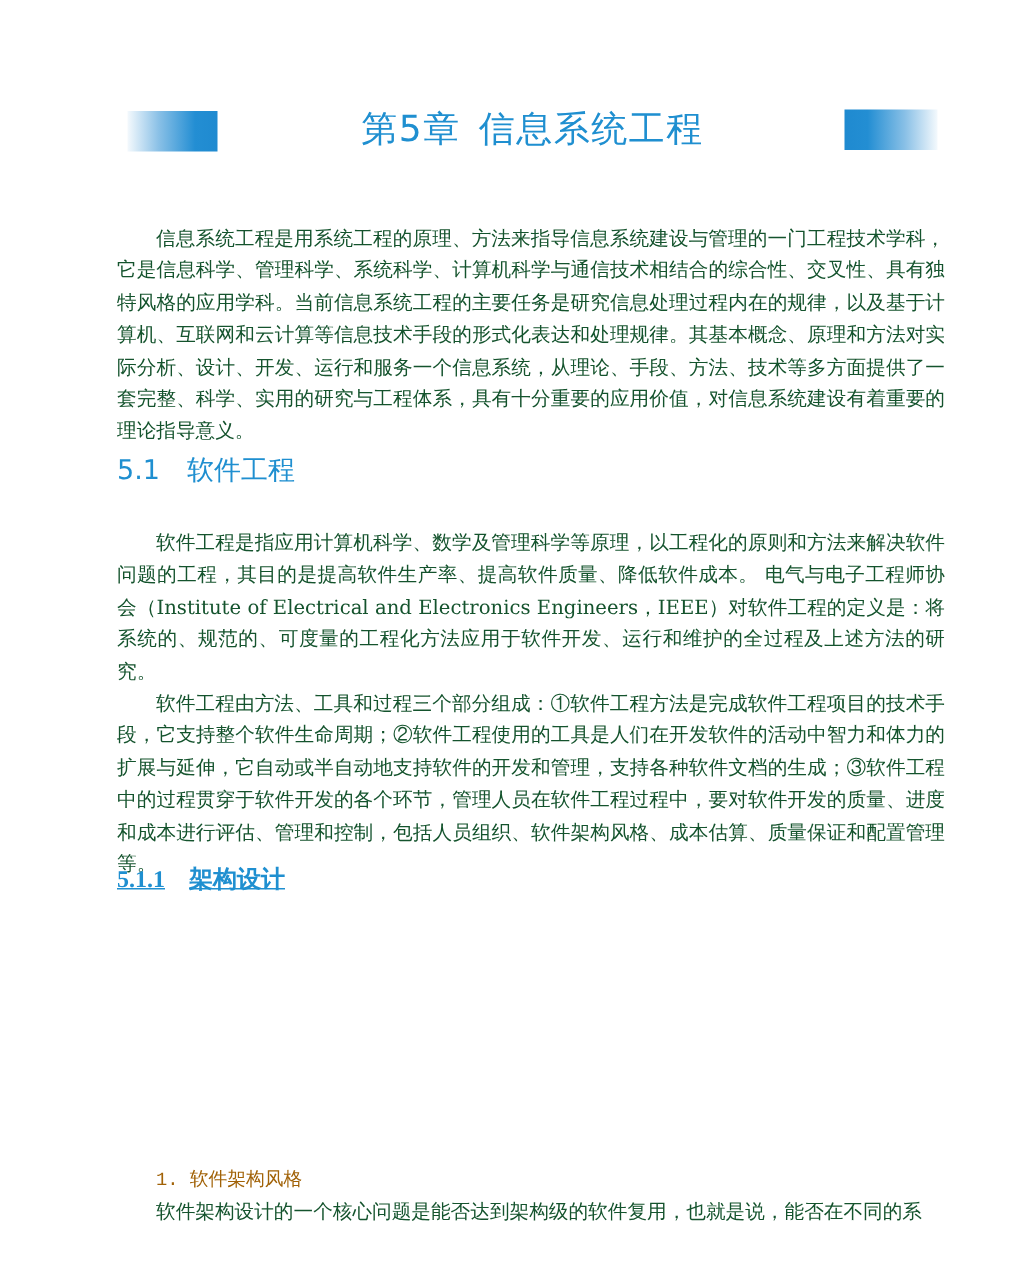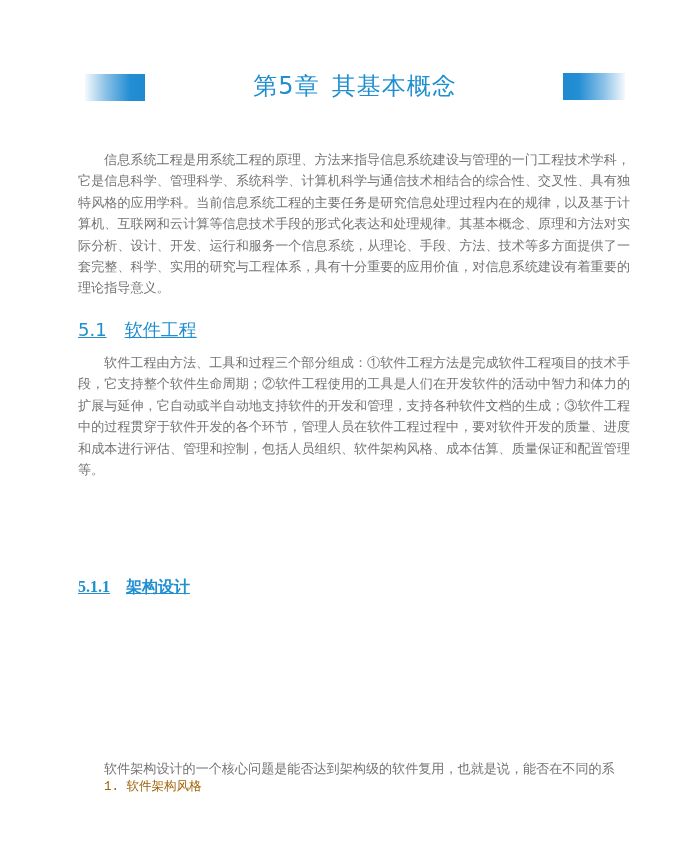--- a/index.html
+++ b/index.html
@@ -45,21 +45,21 @@
       white-space: nowrap;
     }
     .chapter-title .num { margin-right: 12px; }
 
     .text-block {
       position: absolute;
       left: 78px;
       width: 552px;
       font-size: 13.1px;
       line-height: 21.4px;
-      color: #737373;
+      color: #14532d;
       text-align: justify;
     }
     .text-block p {
       margin: 0;
       text-indent: 26px;
     }
     .h2 {
       position: absolute;
       left: 78px;
       font-family: "DejaVu Sans", "Liberation Sans", sans-serif;
@@ -90,39 +90,40 @@
       white-space: nowrap;
     }
   </style>
 </head>
 <body>
 
 <div class="deco-bar deco-left"></div>
 <div class="deco-bar deco-right"></div>
 
 <div class="chapter-title">
-  <span class="num">第5章</span><span>其基本概念</span>
+  <span class="num">第5章</span><span>信息系统工程</span>
 </div>
 
 <div class="text-block" style="top:149px;">
   <p>信息系统工程是用系统工程的原理、方法来指导信息系统建设与管理的一门工程技术学科，它是信息科学、管理科学、系统科学、计算机科学与通信技术相结合的综合性、交叉性、具有独特风格的应用学科。当前信息系统工程的主要任务是研究信息处理过程内在的规律，以及基于计算机、互联网和云计算等信息技术手段的形式化表达和处理规律。其基本概念、原理和方法对实际分析、设计、开发、运行和服务一个信息系统，从理论、手段、方法、技术等多方面提供了一套完整、科学、实用的研究与工程体系，具有十分重要的应用价值，对信息系统建设有着重要的理论指导意义。</p>
 </div>
 
-<div class="h2" style="top:318px;text-decoration:underline;">
+<div class="h2" style="top:302px;">
   <span class="num">5.1</span><span>软件工程</span>
 </div>
 
 <div class="text-block" style="top:352px;">
+  <p>软件工程是指应用计算机科学、数学及管理科学等原理，以工程化的原则和方法来解决软件问题的工程，其目的是提高软件生产率、提高软件质量、降低软件成本。 电气与电子工程师协会（Institute of Electrical and Electronics Engineers，IEEE）对软件工程的定义是：将系统的、规范的、可度量的工程化方法应用于软件开发、运行和维护的全过程及上述方法的研究。</p>
   <p>软件工程由方法、工具和过程三个部分组成：①软件工程方法是完成软件工程项目的技术手段，它支持整个软件生命周期；②软件工程使用的工具是人们在开发软件的活动中智力和体力的扩展与延伸，它自动或半自动地支持软件的开发和管理，支持各种软件文档的生成；③软件工程中的过程贯穿于软件开发的各个环节，管理人员在软件工程过程中，要对软件开发的质量、进度和成本进行评估、管理和控制，包括人员组织、软件架构风格、成本估算、质量保证和配置管理等。</p>
 </div>
 
 <div class="h3" style="top:576px;text-decoration:underline;">
   <span class="num">5.1.1</span><span>架构设计</span>
 </div>
 
 <div class="text-block" style="top:604px;">
 </div>
 
 <div class="h4" style="top:777px;">1. 软件架构风格</div>
 
-<div class="text-block" style="top:758px;">
+<div class="text-block" style="top:798px;">
   <p>软件架构设计的一个核心问题是能否达到架构级的软件复用，也就是说，能否在不同的系</p>
 </div>
 
 </body></html>

